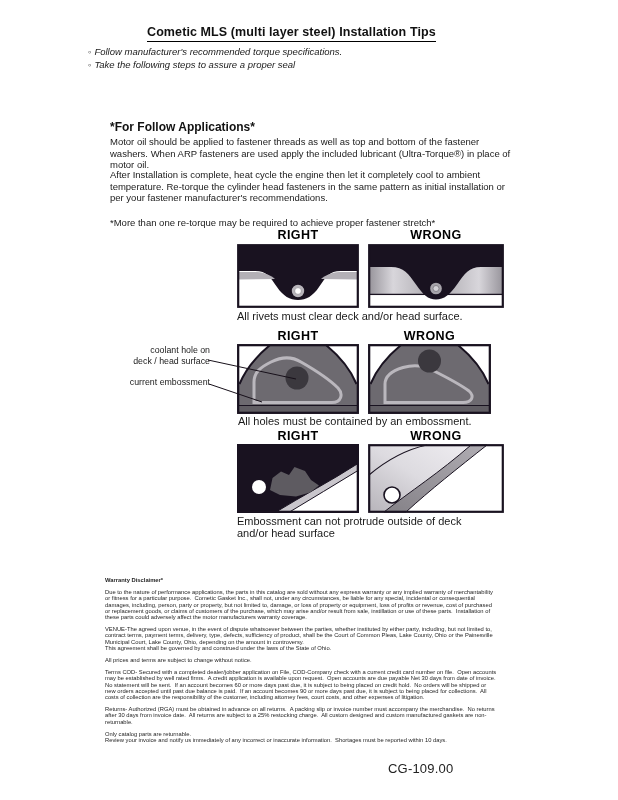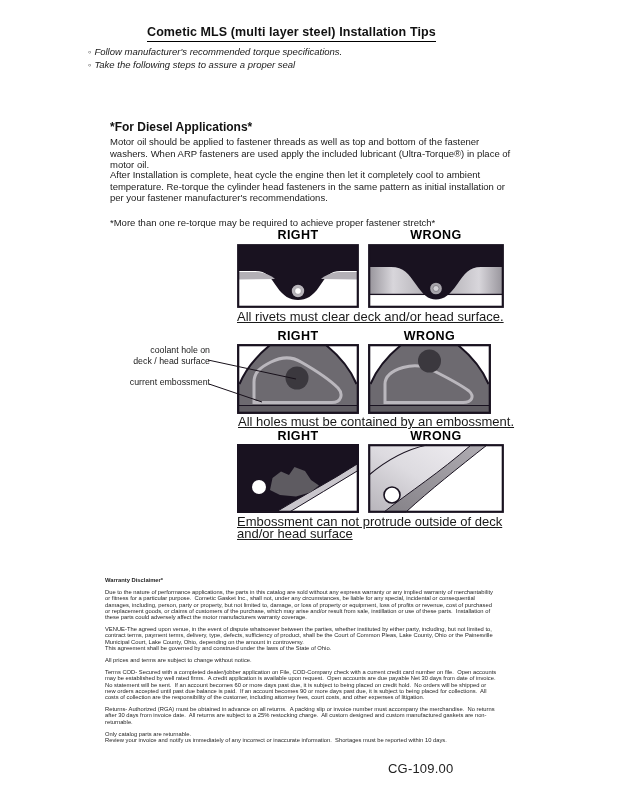--- a/index.html
+++ b/index.html
@@ -12,21 +12,21 @@
     font-weight:bold;font-size:12.5px;color:#111;
     border-bottom:1.6px solid #000;padding-bottom:2px;display:inline-block;
     letter-spacing:0.1px;
   }
   ul.bullets{list-style:none;margin:0;padding:0;font-size:9.5px;line-height:13px;color:#1a1a1a;}
   ul.bullets li{white-space:pre-wrap;font-style:italic;}
   .marker{display:inline-block;margin-right:3px;}
   .h2{font-weight:bold;font-size:12px;color:#111;}
   .para{font-size:9.5px;line-height:11.5px;white-space:pre-wrap;width:402px;color:#1a1a1a;}
   .dlabel{font-weight:bold;font-size:12.5px;letter-spacing:0.4px;text-align:center;color:#000000;}
-  .caption{font-size:13px;line-height:11.5px;white-space:pre-wrap;color:#1a1a1a;text-decoration:underline;}
+  .caption{font-size:11px;line-height:11.5px;white-space:pre-wrap;color:#1a1a1a;}
   .ann{font-size:8.8px;line-height:10.5px;text-align:right;white-space:pre-wrap;color:#1a1a1a;}
   .fineprint{width:392px;font-size:5.8px;line-height:6.2px;color:#252525;}
   .fineprint p{margin:0 0 6px 0;white-space:pre-wrap;}
   .fp-head{font-weight:bold;}
   .pagenum{font-size:13px;color:#222;letter-spacing:0.2px;}
   svg{display:block;}
 </style>
 </head>
 <body>
 
@@ -36,21 +36,21 @@
     <span class="title">Cometic MLS (multi layer steel) Installation Tips</span>
   </div>
 
   <ul class="bullets abs" style="left:88px;top:45px;">
     <li><span class="marker">◦</span><span>Follow manufacturer's recommended torque specifications.</span></li>
     <li><span class="marker">◦</span><span>Take the following steps to assure a proper seal</span></li>
   </ul>
   <ul class="bullets abs" style="left:116px;top:84px;">
   </ul>
 
-  <div class="abs h2" style="left:110px;top:120px;">*For Diesel Applications*</div>
+  <div class="abs h2" style="left:110px;top:120px;">*For Follow Applications*</div>
   <div class="abs para" style="left:110px;top:136px;">Motor oil should be applied to fastener threads as well as top and bottom of the fastener washers. When ARP fasteners are used apply the included lubricant (Ultra-Torque®) in place of motor oil.</div>
   <div class="abs para" style="left:110px;top:169px;">After Installation is complete, heat cycle the engine then let it completely cool to ambient temperature. Re-torque the cylinder head fasteners in the same pattern as initial installation or per your fastener manufacturer's recommendations.</div>
   <div class="abs para" style="left:110px;top:217px;">*More than one re-torque may be required to achieve proper fastener stretch*</div>
 
   <div class="abs dlabel" style="left:237px;top:228px;width:122px;">RIGHT</div>
   <div class="abs dlabel" style="left:368px;top:228px;width:136px;">WRONG</div>
 
   <svg class="abs" style="left:237px;top:244px;" width="122" height="64" viewBox="0 0 122 64">
     <rect x="0" y="0" width="122" height="64" fill="#ffffff"></rect>
     <path d="M1,1 H121 V27 H104 C92,27 89,33 82,43 C76,52 69,56 61,56 C53,56 46,52 40,43 C33,33 30,27 18,27 H1 Z" style="fill:var(--panel-black,#191220)"></path>

